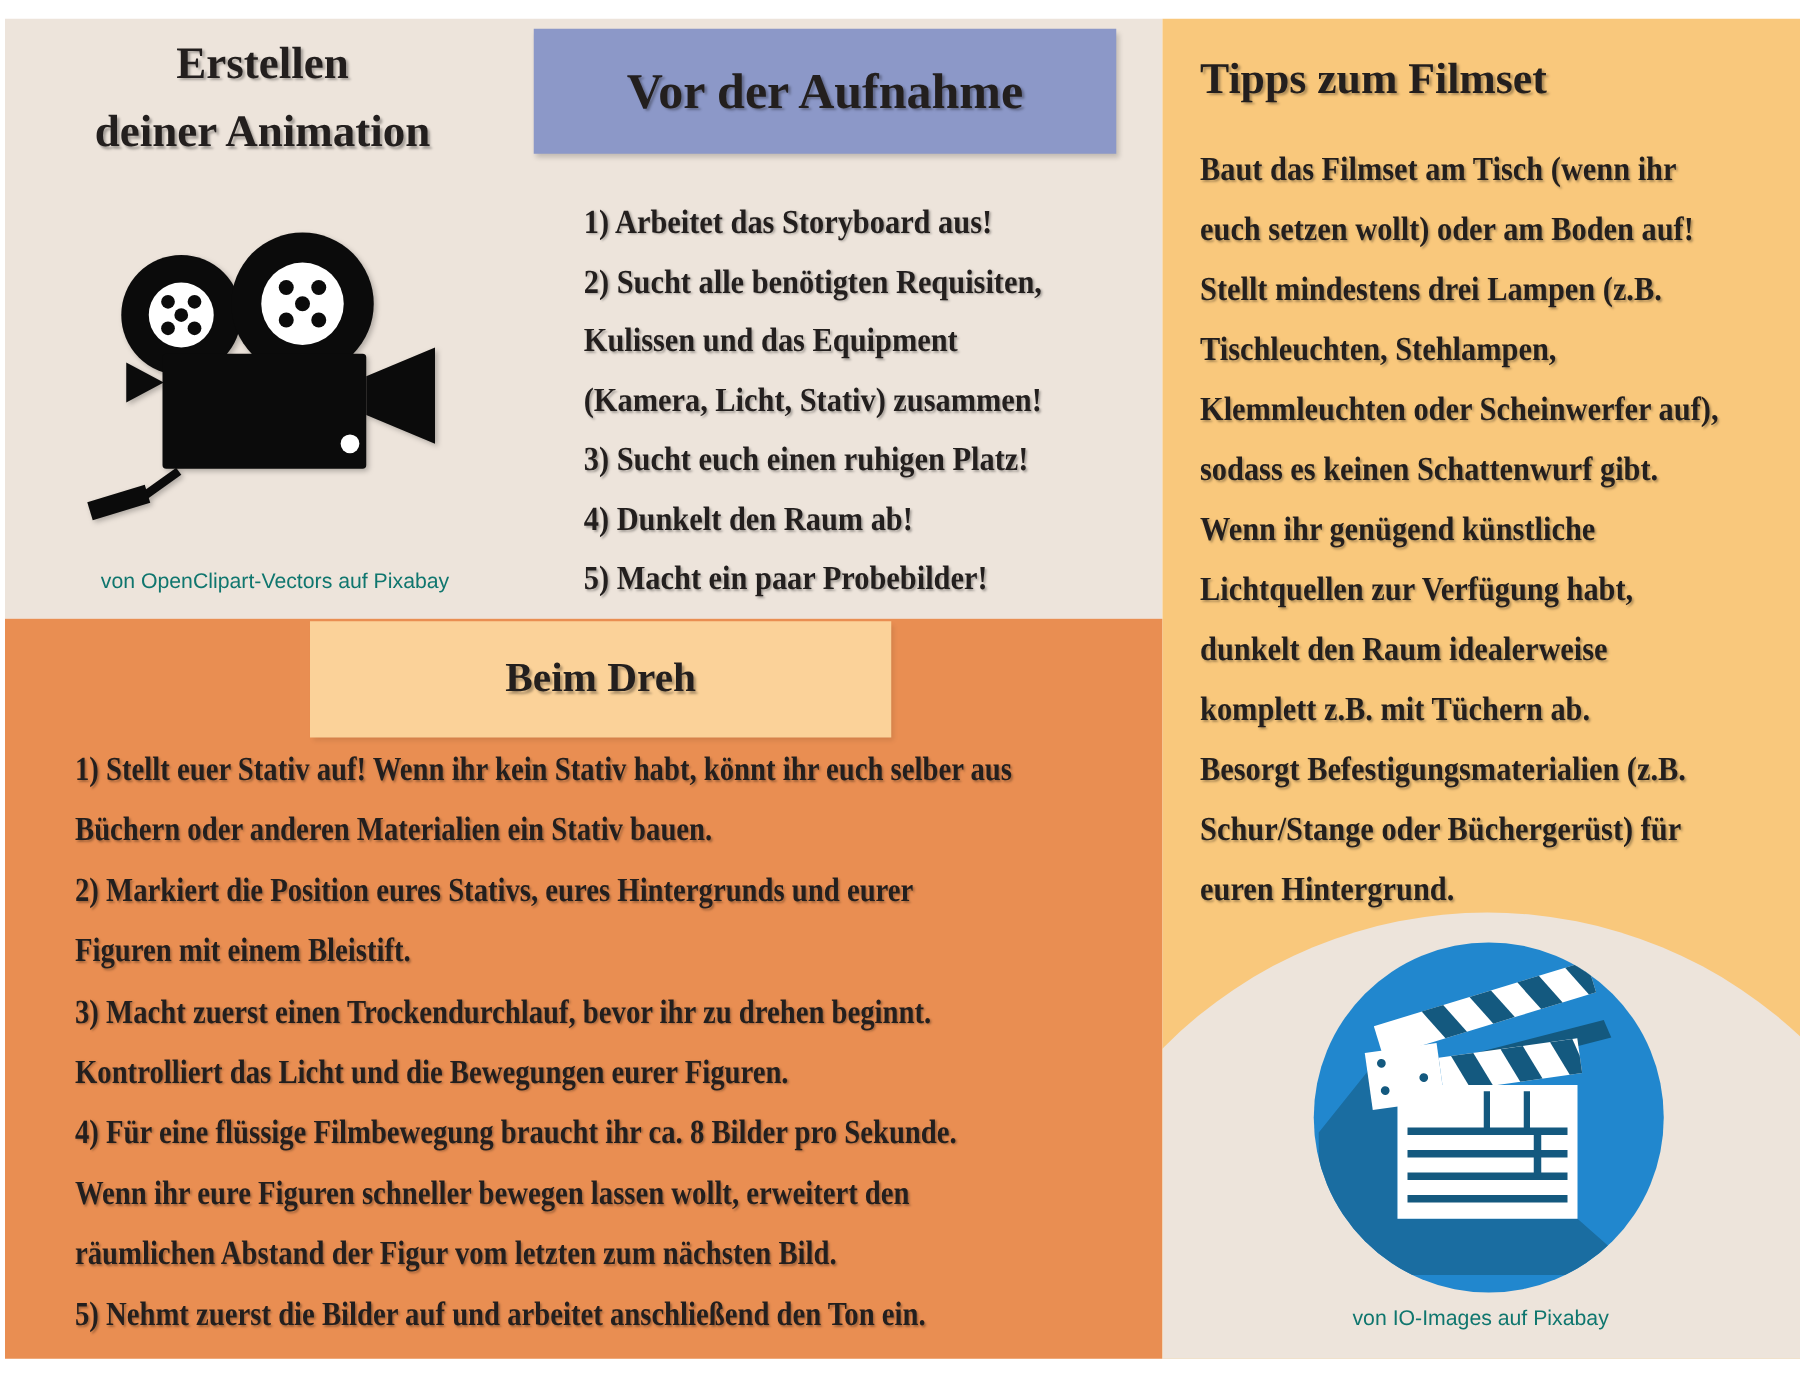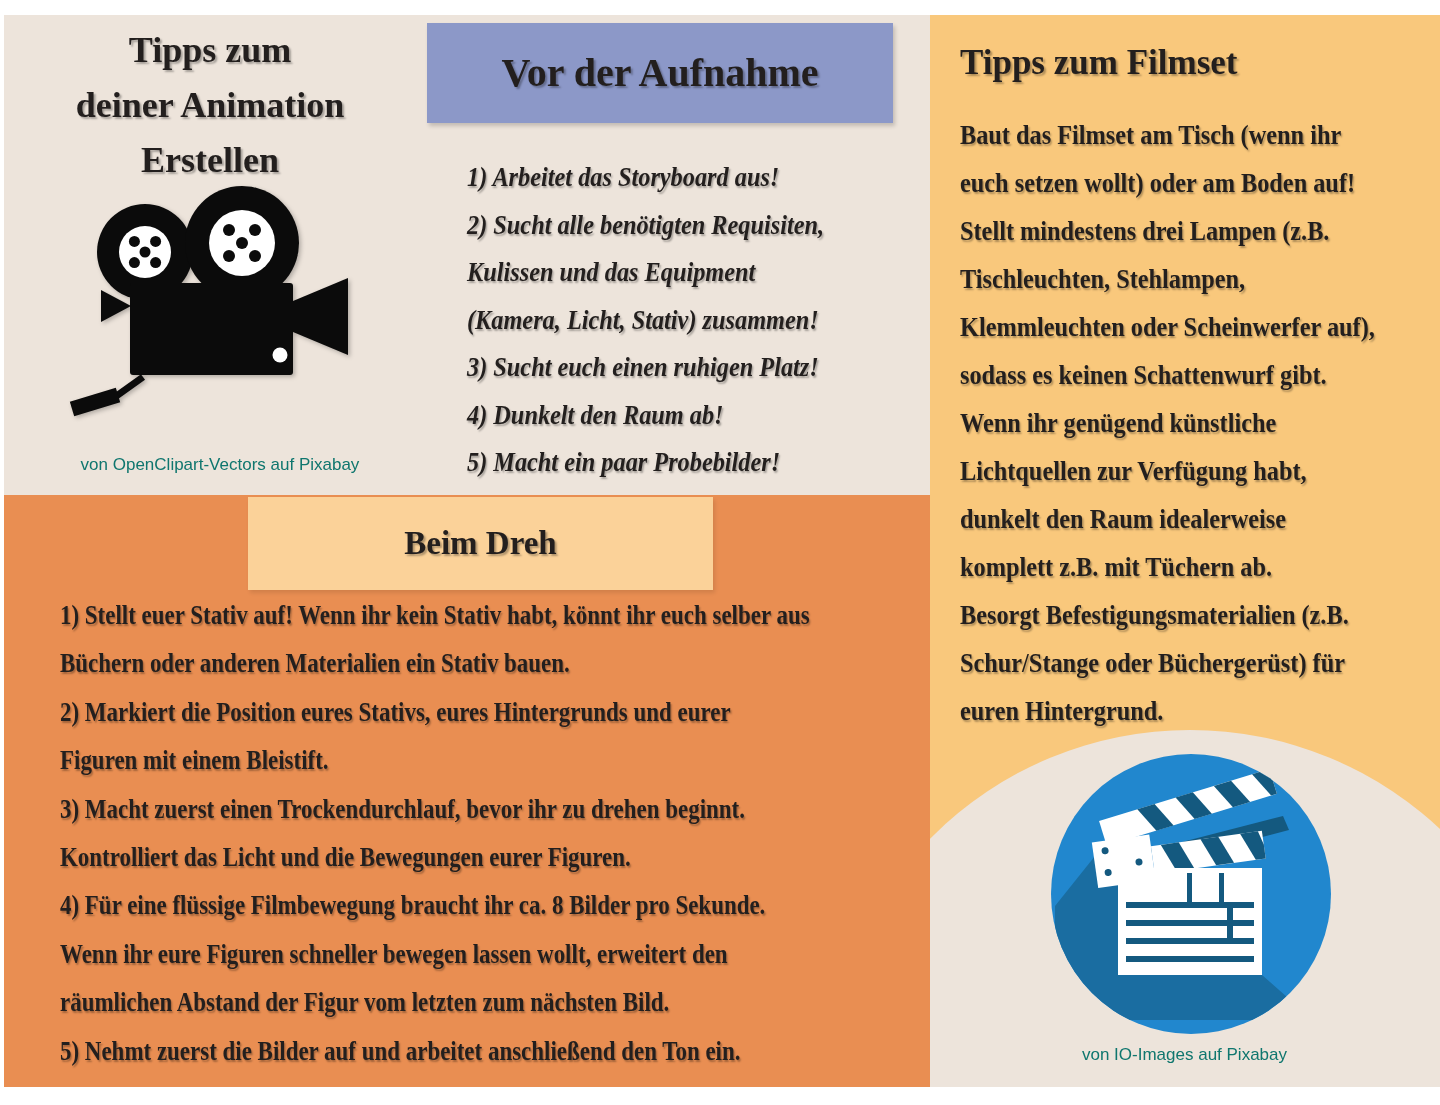--- a/index.html
+++ b/index.html
@@ -24,21 +24,21 @@
                       font-size:33px;font-weight:bold;}
   #fs-header{position:absolute;left:30px;top:28px;width:460px;font-size:35px;font-weight:bold;}
   
   .lines{position:absolute;}
   .vda-line{height:47.5px;line-height:47.5px;font-size:27px;font-weight:bold;white-space:nowrap;
             transform:scaleX(0.90);transform-origin:0 50%;text-shadow:1.5px 1.5px 2px rgba(0,0,0,0.30);}
   .fs-line{height:48px;line-height:48px;font-size:27px;font-weight:bold;white-space:nowrap;
            transform:scaleX(0.90);transform-origin:0 50%;text-shadow:1.5px 1.5px 2px rgba(0,0,0,0.30);}
   .bd-line{height:48.4px;line-height:48.4px;font-size:27px;font-weight:bold;white-space:nowrap;
            transform:scaleX(0.85);transform-origin:0 50%;text-shadow:1.5px 1.5px 2px rgba(0,0,0,0.30);}
-  #vda-lines{left:463px;top:139px;width:470px;font-style:italic;}
+  #vda-lines{left:463px;top:139px;width:470px;}
   #fs-lines{left:30px;top:96px;width:520px;}
   #bd-lines{left:56px;top:96px;width:1020px;}
   
   .attr{font-family:"Liberation Sans", sans-serif;font-size:17px;color:#0f766e;}
   #camera-attr{position:absolute;left:0;top:440px;width:432px;text-align:center;}
   #clapper-attr{position:absolute;left:0;top:1030px;width:497px;padding-left:12px;box-sizing:border-box;text-align:center;}
   
   #camera-icon{position:absolute;left:56px;top:170px;width:290px;height:235px;
                filter:drop-shadow(2px 2px 2px rgba(0,0,0,0.25));}
   #beige-circle{position:absolute;left:-105px;top:715px;width:730px;height:730px;border-radius:50%;
@@ -47,23 +47,22 @@
                background:#2187CE;overflow:hidden;}
   #blue-circle svg{display:block;width:280px;height:280px;}
 </style>
 </head>
 <body>
 
 <div id="poster">
 
   <div id="beige-top" class="section">
     <div id="main-title" class="serif-shadow">
-        <div class="title-line">Tipps zum</div>
+        <div class="title-line">Erstellen</div>
         <div class="title-line">deiner Animation</div>
-        <div class="title-line">Erstellen</div>
       </div>
 
     <svg id="camera-icon" viewBox="0 0 290 235">
       <g fill="#0B0B0B">
 
         <circle cx="85" cy="67" r="48"></circle>
 
         <circle cx="182" cy="58" r="57"></circle>
 
         <rect x="70" y="98" width="163" height="92" rx="3"></rect>

